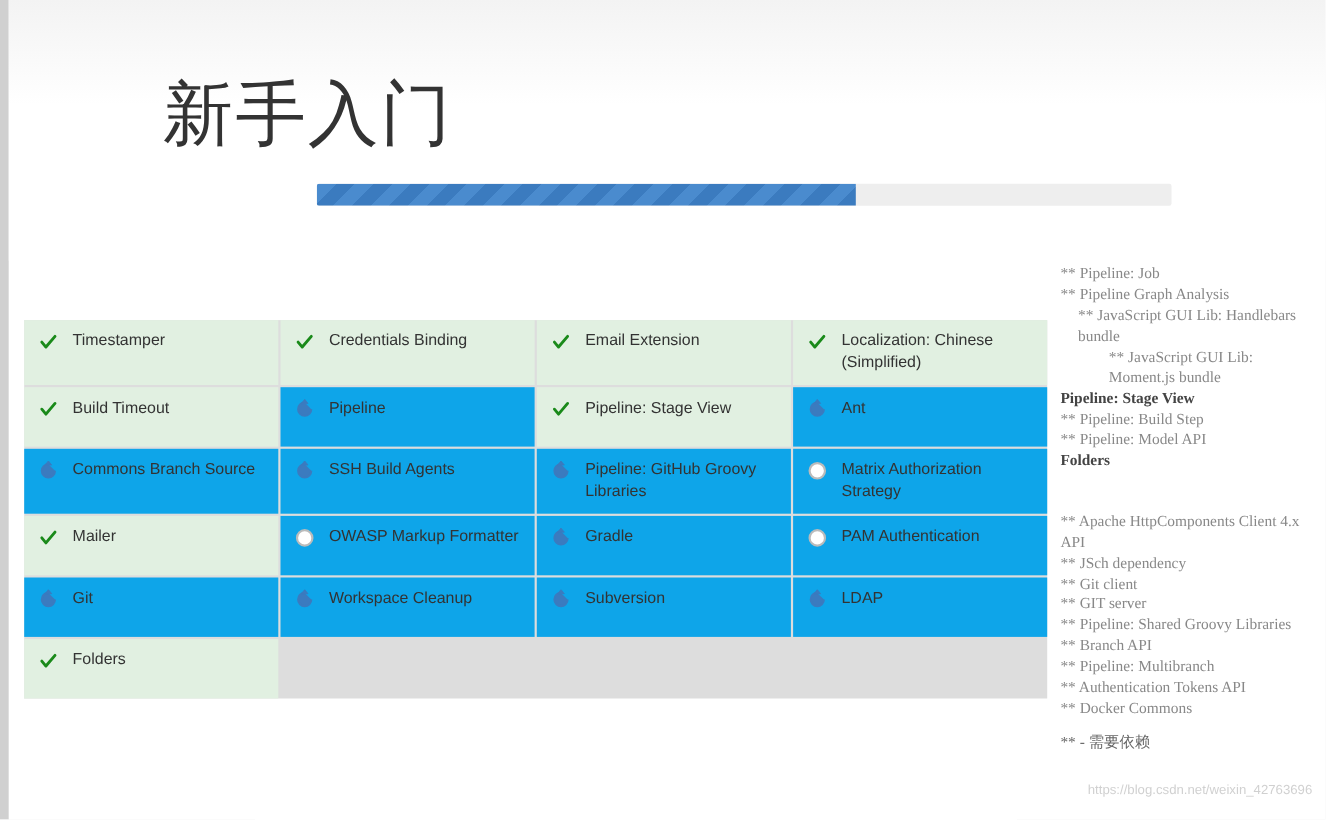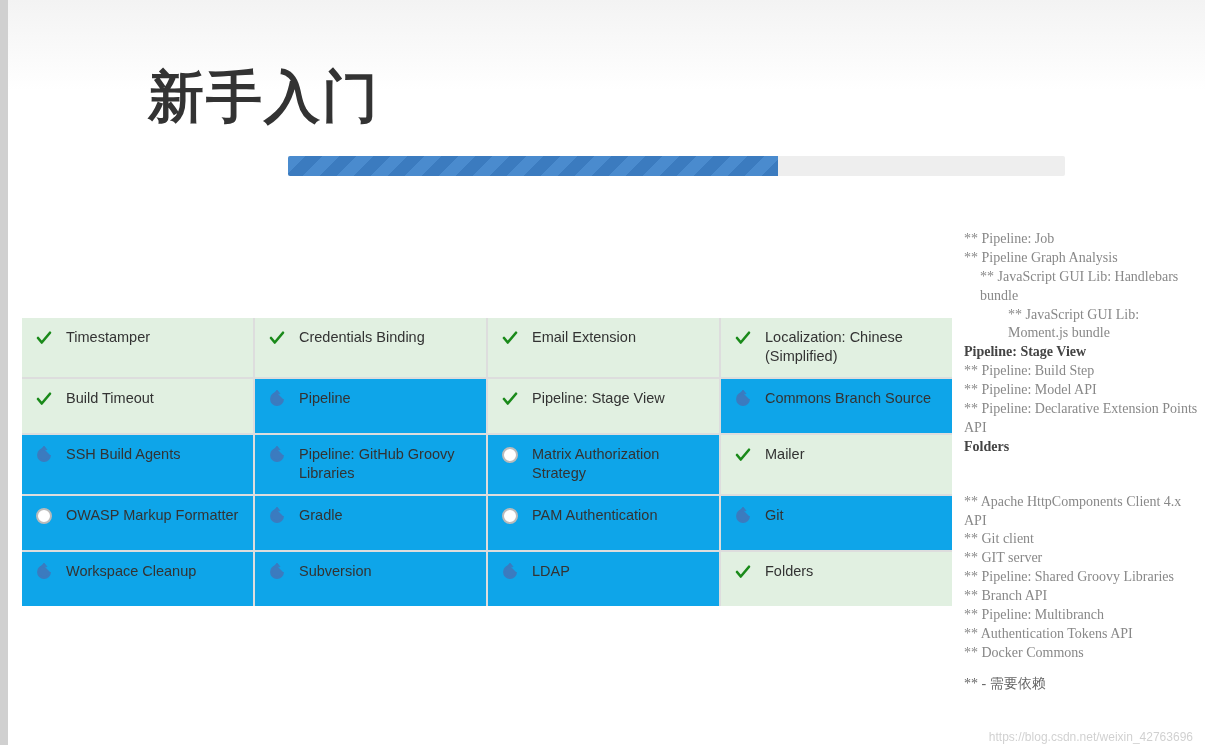--- a/index.html
+++ b/index.html
@@ -20,22 +20,22 @@
   .page {
     position: absolute;
     left: 8px; right: 0; top: 0; bottom: 0;
     background: #fff;
   }
   .header {
     padding: 60px 0 10px 140px;
     background: linear-gradient(to bottom, #f3f3f3 0%, #ffffff 40%);
   }
   .title {
-    font-size: 56px;
-    font-weight: 700;
+    font-size: 64px;
+    font-weight: 400;
     color: #333;
     letter-spacing: 2px;
   }
   .progress-wrap {
     margin: 20px 140px 40px 140px;
     height: 20px;
     background: #eeeeee;
     border-radius: 2px;
     overflow: hidden;
   }
@@ -103,21 +103,21 @@
   .log-line { white-space: nowrap; overflow: hidden; text-overflow: clip; }
   .log-line.bold { color: #444; font-weight: bold; }
   .log-footer {
     margin-top: 8px;
     padding-top: 4px;
     color: #666;
   }
   .watermark {
     position: absolute;
     right: 12px;
-    bottom: 1px;
+    bottom: 20px;
     font-size: 12px;
     color: rgba(120,120,120,0.35);
     font-family: Arial, sans-serif;
   }
 </style>
 </head>
 <body>
 
 <div class="outer-left-edge"></div>
 
@@ -161,20 +161,26 @@
             <svg width="18" height="18" viewBox="0 0 24 24">
               <path d="M12 4 A8 8 0 1 0 20 12" stroke-width="2.5" fill="none"></path>
               <path d="M12 0 L8 5 L16 5 Z"></path>
             </svg>
           </span><span>Pipeline</span></div>
         <div class="plugin-cell done"><span class="icon icon-check">
             <svg width="18" height="18" viewBox="0 0 24 24" fill="none">
               <path d="M4 12 L9 18 L20 5" stroke-width="3.5" stroke-linecap="round" stroke-linejoin="round"></path>
             </svg>
           </span><span>Pipeline: Stage View</span></div>
+        <div class="plugin-cell"><span class="icon icon-spin">
+            <svg width="18" height="18" viewBox="0 0 24 24">
+              <path d="M12 4 A8 8 0 1 0 20 12" stroke-width="2.5" fill="none"></path>
+              <path d="M12 0 L8 5 L16 5 Z"></path>
+            </svg>
+          </span><span>Ant</span></div>
         <div class="plugin-cell"><span class="icon icon-spin">
             <svg width="18" height="18" viewBox="0 0 24 24">
               <path d="M12 4 A8 8 0 1 0 20 12" stroke-width="2.5" fill="none"></path>
               <path d="M12 0 L8 5 L16 5 Z"></path>
             </svg>
           </span><span>Commons Branch Source</span></div>
         <div class="plugin-cell"><span class="icon icon-spin">
             <svg width="18" height="18" viewBox="0 0 24 24">
               <path d="M12 4 A8 8 0 1 0 20 12" stroke-width="2.5" fill="none"></path>
               <path d="M12 0 L8 5 L16 5 Z"></path>
@@ -237,23 +243,23 @@
           </span><span>Folders</span></div>
       </div>
     <div class="log-panel" id="log-panel">
         <div class="log-line">** Pipeline: Job</div>
         <div class="log-line">** Pipeline Graph Analysis</div>
         <div class="log-line" style="white-space: normal; margin-left: 16px;">** JavaScript GUI Lib: Handlebars bundle</div>
         <div class="log-line" style="white-space: normal; margin-left: 44px;">** JavaScript GUI Lib: Moment.js bundle</div>
         <div class="log-line bold">Pipeline: Stage View</div>
         <div class="log-line">** Pipeline: Build Step</div>
         <div class="log-line">** Pipeline: Model API</div>
-        <div class="log-line" style="white-space: normal;">** Pipeline: Declarative Extension Points API</div>
         <div class="log-line bold">Folders</div>
         <div class="log-line" style="white-space: normal; margin-top: 36px;">** Apache HttpComponents Client 4.x API</div>
+        <div class="log-line">** JSch dependency</div>
         <div class="log-line">** Git client</div>
         <div class="log-line">** GIT server</div>
         <div class="log-line" style="white-space: normal;">** Pipeline: Shared Groovy Libraries</div>
         <div class="log-line">** Branch API</div>
         <div class="log-line">** Pipeline: Multibranch</div>
         <div class="log-line">** Authentication Tokens API</div>
         <div class="log-line">** Docker Commons</div>
         <div class="log-line log-footer">** - 需要依赖</div>
       </div>
   </div>

